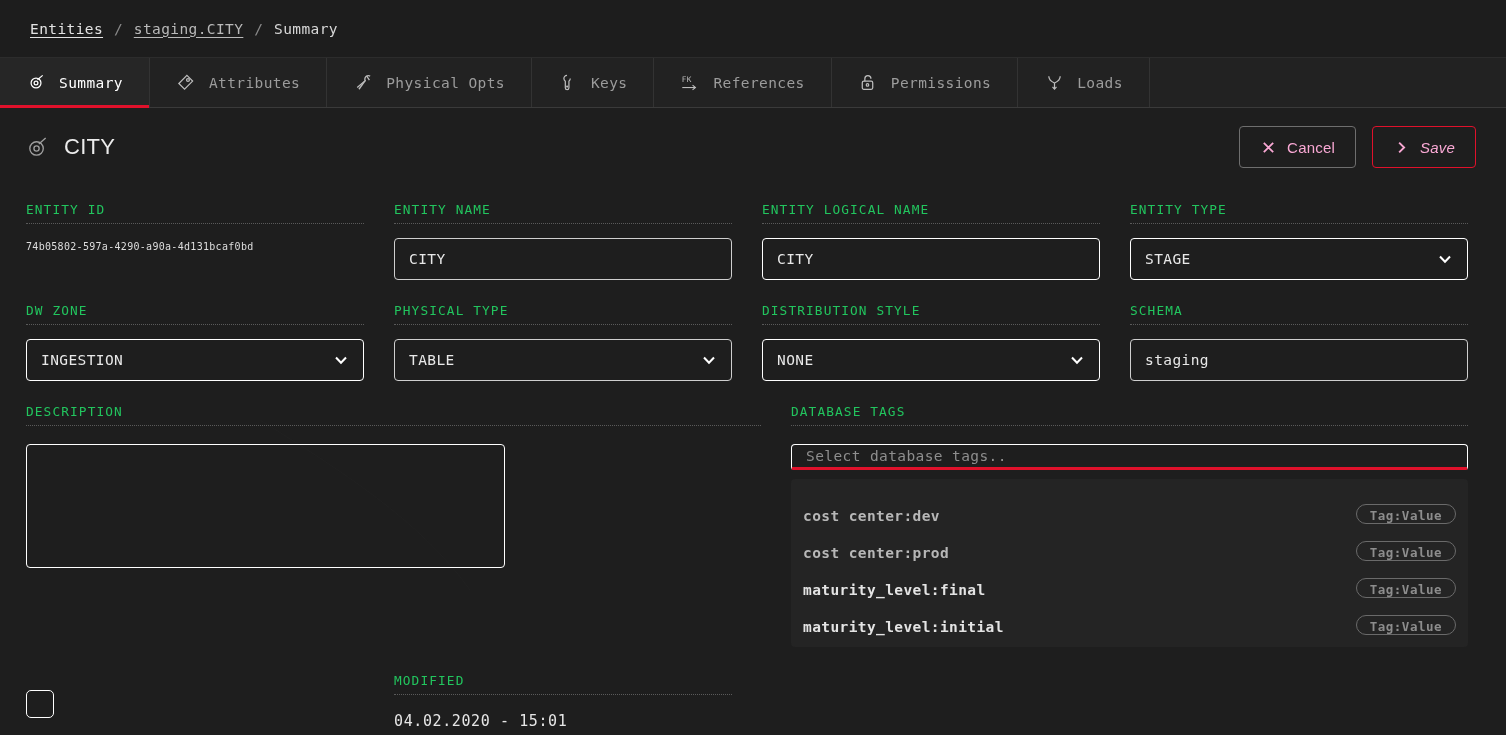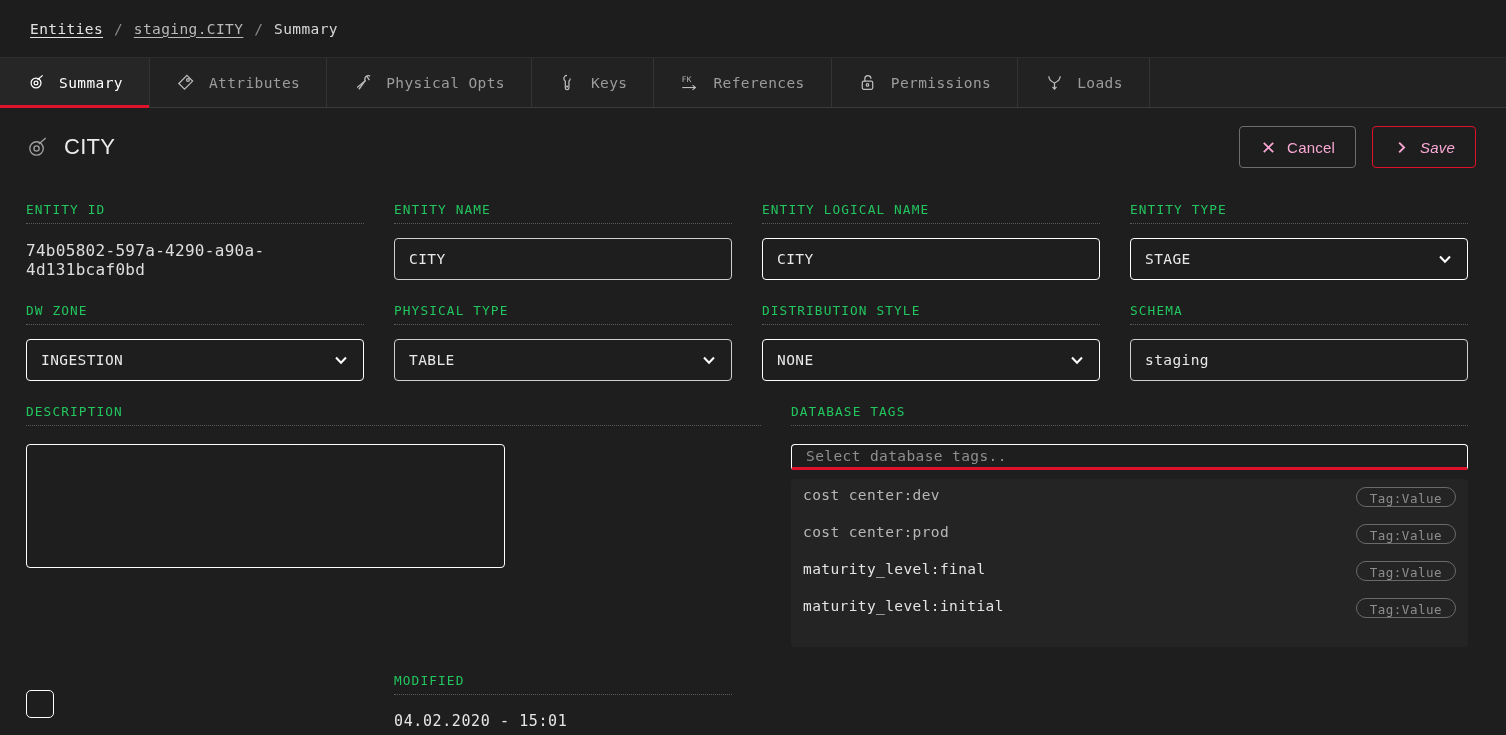--- a/index.html
+++ b/index.html
@@ -165,21 +165,21 @@
     color: #22c55e;
     padding-bottom: 6px;
     border-bottom: 1px dotted #5a5a5a;
     white-space: nowrap;
     overflow: hidden;
     text-overflow: ellipsis;
   }
 
   .fvalue-static {
     margin-top: 17px;
-    font-size: 16px;
+    font-size: 10px;
     color: #dedede;
     letter-spacing: 0.3px;
   }
 
   .field {
     position: relative;
     margin-top: 14px;
     height: 42px;
     border: 1px solid #ffffff;
     border-radius: 4px;
@@ -234,24 +234,25 @@
   }
 
   .tag-menu {
     margin-top: 9px;
     background: #242424;
     border-radius: 4px;
     padding: 8px 0 12px;
   }
   .tag-item {
     display: flex;
-    align-items: flex-start;
+    align-items: flex-end;
     height: 37px;
     padding: 0 12px 0 12px;
     cursor: pointer;
+    font-weight: bold;
   }
   .tag-item .tag-label {
     font-size: 14.5px;
     letter-spacing: 0.4px;
     color: #b7b7b7;
   }
   .tag-item.bright .tag-label { color: #e4e4e4; }
   .tag-pill {
     margin-left: auto;
     border: 1px solid #6a6a6a;

